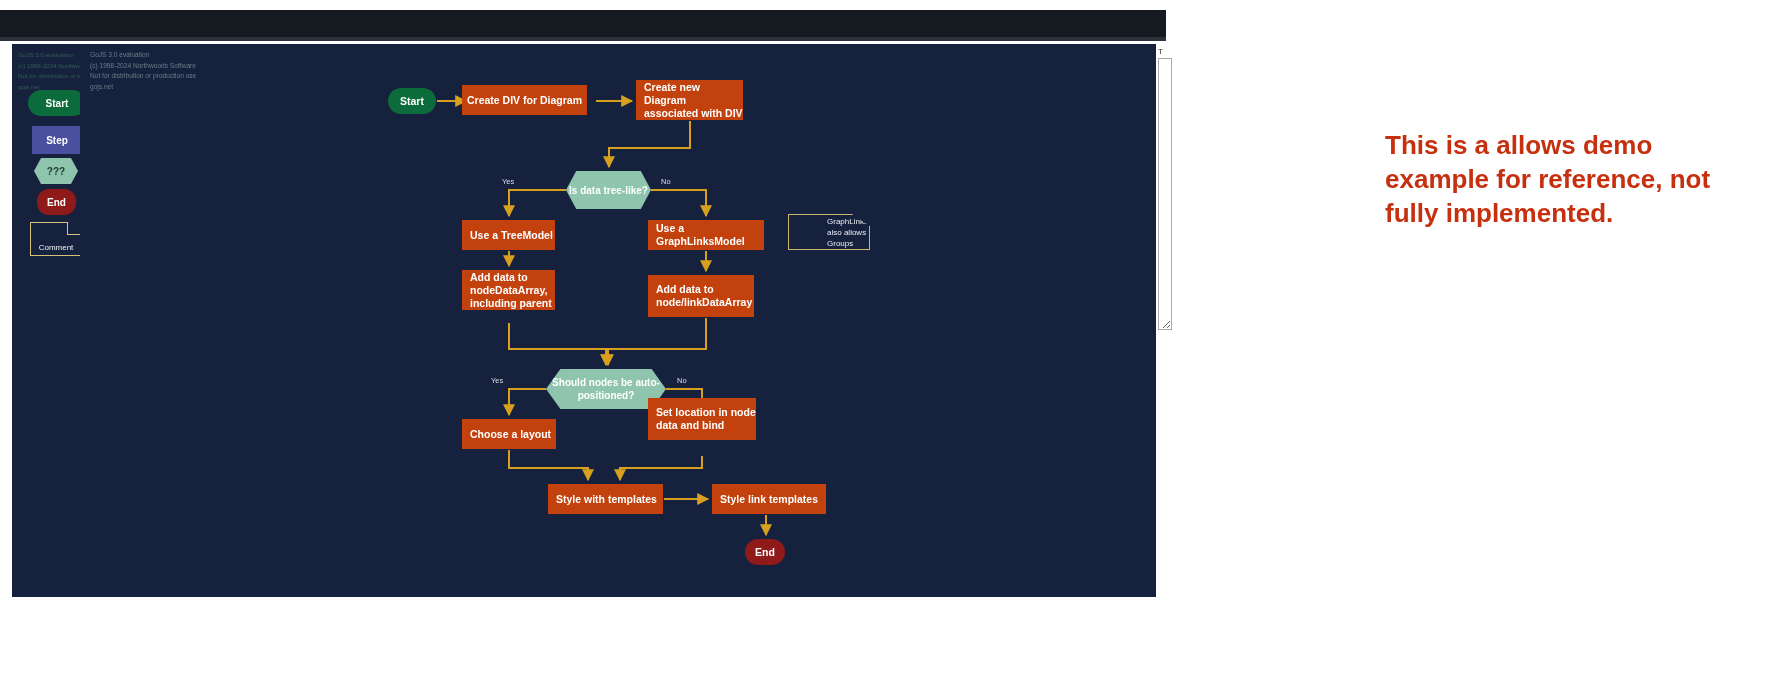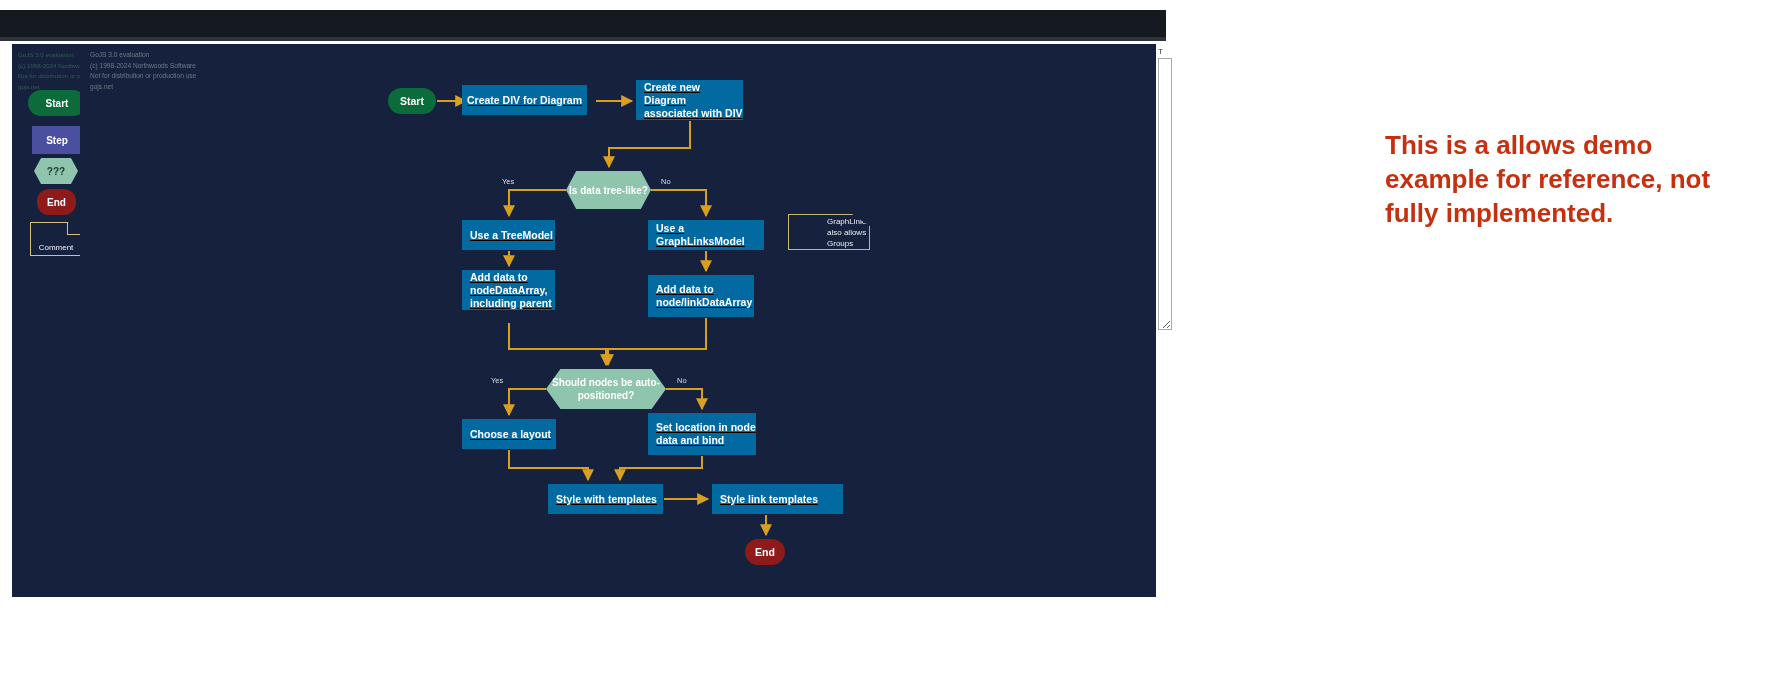--- a/index.html
+++ b/index.html
@@ -48,21 +48,21 @@
   
   #diagram{position:absolute;left:68px;top:0px;width:1076px;height:553px;background:#16213e;}
   #diagram-inner{position:relative;width:100%;height:100%;}
 
   .node{position:absolute;box-sizing:border-box;display:flex;align-items:center;
         justify-content:center;text-align:center;}
   .n-start{background:#0b6b3a;border-radius:14px;}
   .n-start .t{color:#ffffff;font-size:10.5px;font-weight:bold;}
   .n-end{background:#8e1a1a;border-radius:13px;}
   .n-end .t{color:#ffffff;font-size:10.5px;font-weight:bold;}
-  .n-step{background:#0369a1;text-decoration:underline;}
+  .n-step{background:#c2410c;}
   .n-step .t{color:#ffffff;font-size:10.5px;font-weight:bold;line-height:13px;}
   .n-step.left{justify-content:flex-start;text-align:left;padding-left:8px;}
   .n-cond{background:#8fc4ad;
     clip-path:polygon(12% 0%,88% 0%,100% 50%,88% 100%,12% 100%,0% 50%);}
   .n-cond .t{color:#ffffff;font-size:10px;font-weight:bold;line-height:13px;}
   .n-comment{border:1.8px solid #c9b96e;background:transparent;
     clip-path:polygon(0 0, 78% 0, 100% 34%, 100% 100%, 0 100%);
     align-items:center;justify-content:flex-start;padding-left:8px;text-align:left;}
   .n-comment .t{color:#e9edf2;font-size:8px;line-height:11px;margin-left:30px;}
 
@@ -207,29 +207,29 @@
       </div>
 
       <div class="node n-cond" style="left:466px;top:325px;width:120px;height:40px;">
         <span class="t">Should nodes be auto-positioned?</span>
       </div>
 
       <div class="node n-step left" style="left:382px;top:375px;width:94px;height:30px;">
         <span class="t">Choose a layout</span>
       </div>
 
-      <div class="node n-step left" style="left:568px;top:369px;width:108px;height:42px;justify-content:center;">
+      <div class="node n-step left" style="left:568px;top:354px;width:108px;height:42px;justify-content:center;">
         <span class="t">Set location in node data and bind</span>
       </div>
 
       <div class="node n-step left" style="left:468px;top:440px;width:115px;height:30px;">
         <span class="t">Style with templates</span>
       </div>
 
-      <div class="node n-step left" style="left:632px;top:440px;width:131px;height:30px;">
+      <div class="node n-step left" style="left:632px;top:440px;width:114px;height:30px;">
         <span class="t">Style link templates</span>
       </div>
 
       <div class="node n-end" style="left:665px;top:495px;width:40px;height:26px;">
         <span class="t">End</span>
       </div>
 
     </div>
   </div>
 

